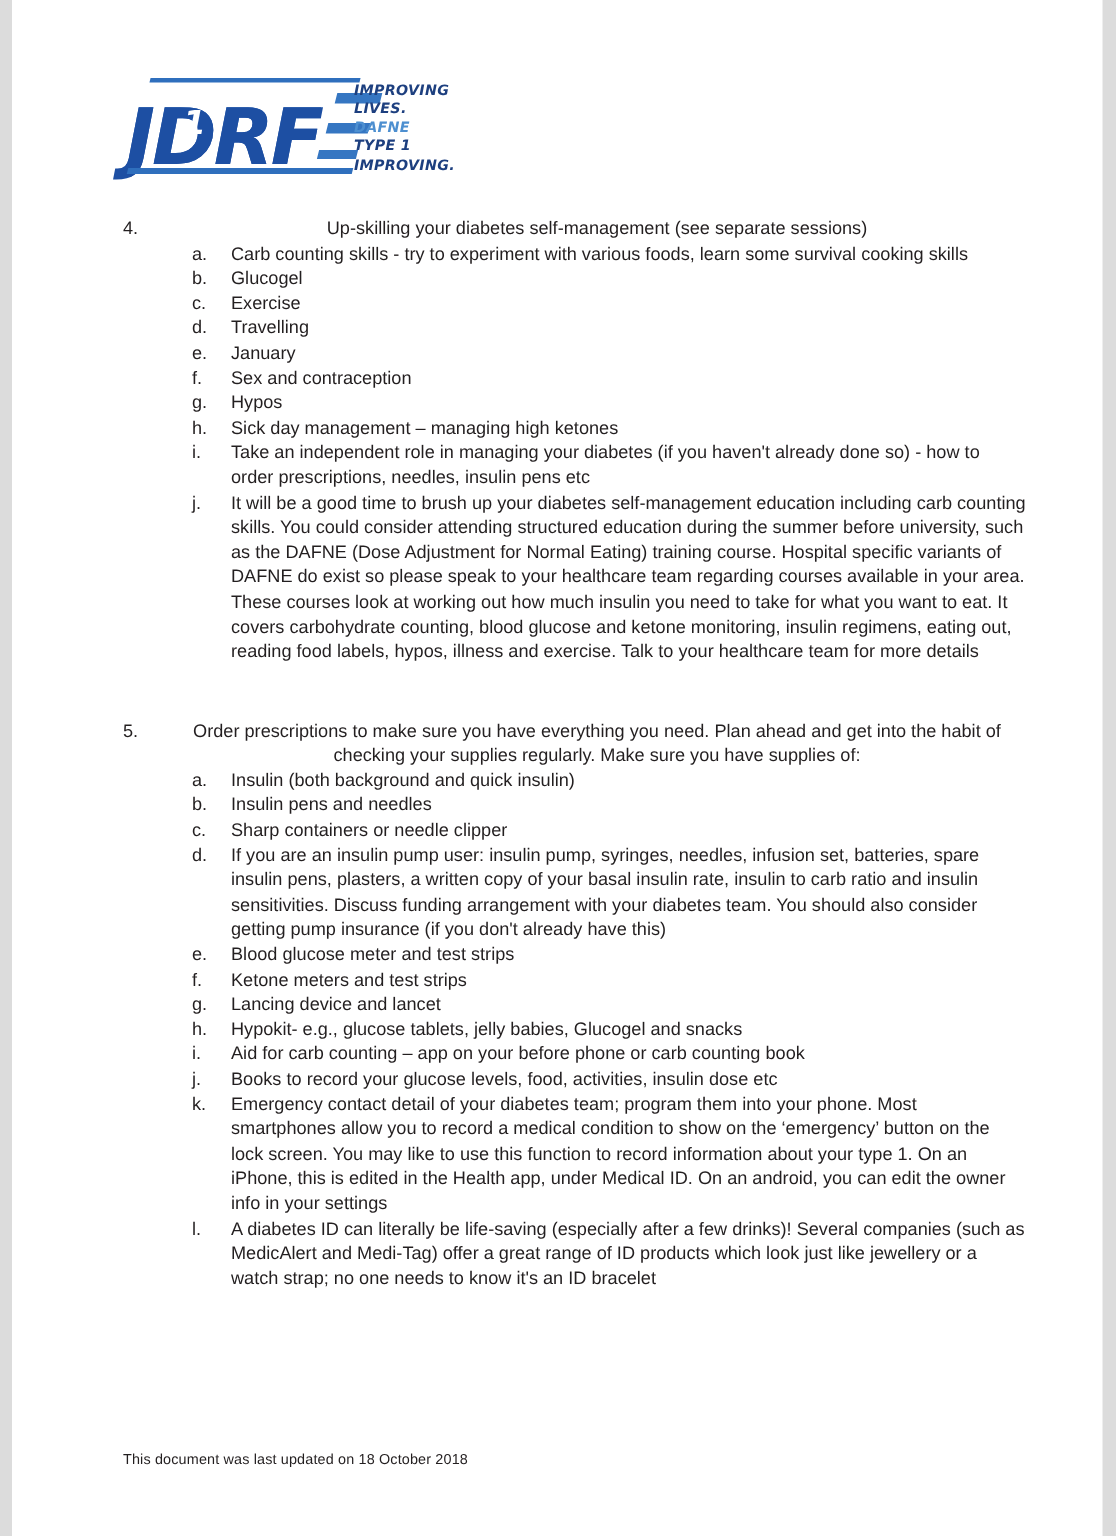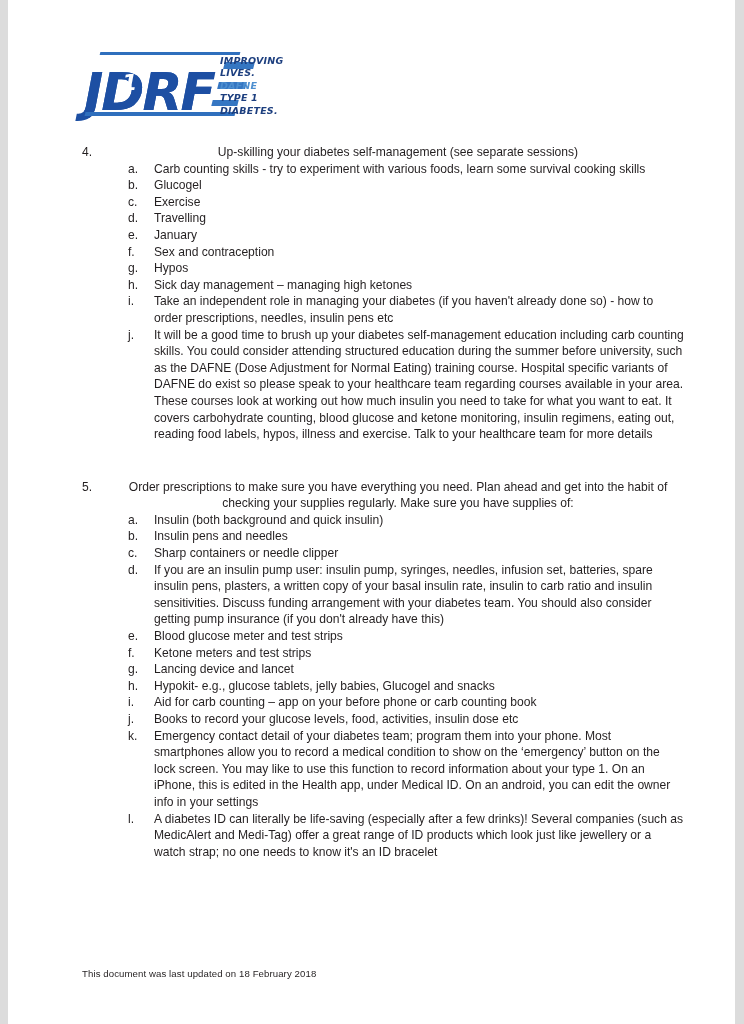--- a/index.html
+++ b/index.html
@@ -101,21 +101,21 @@
     position: absolute;
     background: #3576c2;
     transform: skewX(-14deg);
   }
   .fbar1 { left: 140px; top: 10px; width: 30px; height: 7px; }
   .fbar2 { left: 134px; top: 30px; width: 28px; height: 7px; }
   .fbar3 { left: 128px; top: 48px; width: 26px; height: 6px; }
 
   .tagline {
     position: absolute;
-    left: 136px;
+    left: 152px;
     top: 3px;
     font-family: "DejaVu Sans", sans-serif;
     font-weight: bold;
     font-style: italic;
     font-size: 9.5px;
     line-height: 12.4px;
     letter-spacing: 0.2px;
   }
   .tag-dark { color: #1d3f7f; display: block; }
   .tag-light { color: #4d8fd0; display: block; }
@@ -198,21 +198,21 @@
       <div class="logo-one">1</div>
       <div class="logo-underline"></div>
       <div class="fbar fbar1"></div>
       <div class="fbar fbar2"></div>
       <div class="fbar fbar3"></div>
       <div class="tagline">
           <span class="tag-dark">IMPROVING</span>
           <span class="tag-dark">LIVES.</span>
           <span class="tag-light">DAFNE</span>
           <span class="tag-dark">TYPE 1</span>
-          <span class="tag-dark">DIABETES.</span>
+          <span class="tag-dark">IMPROVING.</span>
         </div>
     </div>
 
     <div class="doc">
       <div class="content">
           <div>
             <div class="num-item">
               <span class="num-marker">4.</span>
               <span class="num-text">Up-skilling your diabetes self-management (see separate sessions)</span>
             </div>
@@ -310,17 +310,17 @@
                 <span class="sub-marker">k.</span>
                 <span class="sub-text">Emergency contact detail of your diabetes team; program them into your phone. Most smartphones allow you to record a medical condition to show on the ‘emergency’ button on the lock screen. You may like to use this function to record information about your type 1. On an iPhone, this is edited in the Health app, under Medical ID. On an android, you can edit the owner info in your settings</span>
               </li>
               <li class="sub-item">
                 <span class="sub-marker">l.</span>
                 <span class="sub-text">A diabetes ID can literally be life-saving (especially after a few drinks)! Several companies (such as MedicAlert and Medi-Tag) offer a great range of ID products which look just like jewellery or a watch strap; no one needs to know it's an ID bracelet</span>
               </li>
             </ul>
           </div>
         </div>
-      <div class="footer">This document was last updated on 18 February 2018</div>
+      <div class="footer">This document was last updated on 18 October 2018</div>
     </div>
 
   </div>
 </div>
 
 </body></html>

